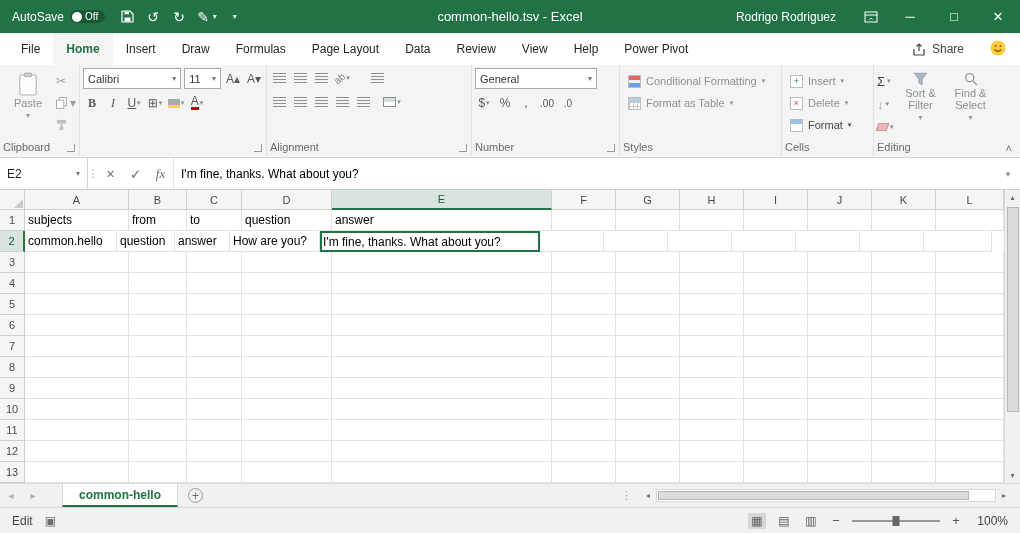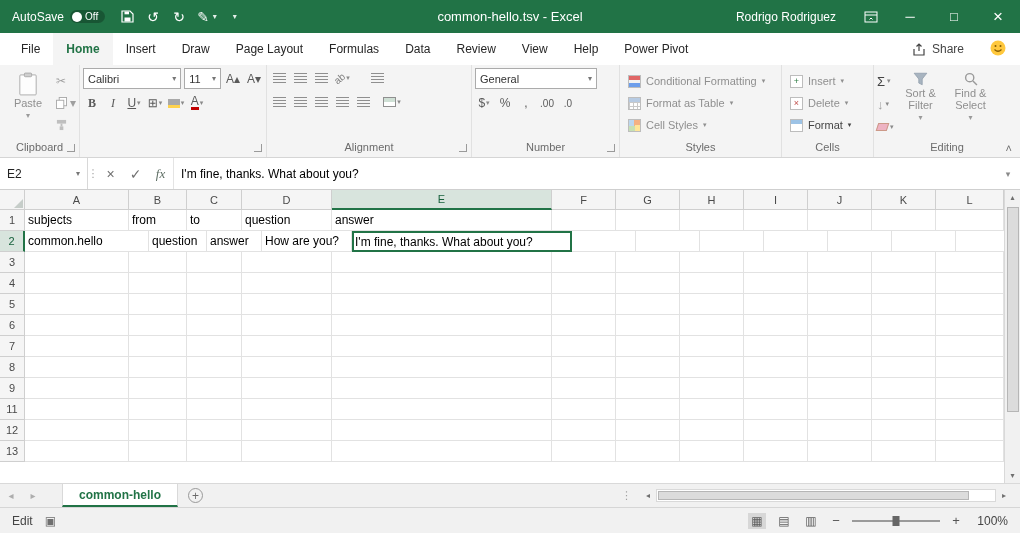--- a/index.html
+++ b/index.html
@@ -27,21 +27,21 @@
 .mtab{padding:0 13px;display:flex;align-items:center;font-size:12px;color:#262626;height:100%;}
 .mtab.active{color:#217346;background:#f4f4f4;font-weight:bold;}
 .menu-right{margin-left:auto;display:flex;align-items:center;gap:26px;padding-right:14px;}
 .tellme{display:flex;align-items:center;gap:7px;color:#444;}
 .share{display:flex;align-items:center;gap:6px;color:#444;}
 
 
 .ribbon{height:93px;background:#f4f4f4;border-bottom:1px solid #d5d5d5;display:flex;position:relative;}
 .rgroup{position:relative;border-right:1px solid #e1e1e1;display:flex;flex-direction:column;padding:3px 3px 0;}
 .gbody{flex:1;display:flex;align-items:flex-start;}
-.glabel{height:17px;font-size:11px;color:#6b6b6b;text-align:center;line-height:15px;}
+.glabel{height:17px;font-size:11px;color:#6b6b6b;text-align:left;line-height:15px;}
 .launcher{position:absolute;right:4px;bottom:5px;width:8px;height:8px;border-right:1px solid #9a9a9a;border-bottom:1px solid #9a9a9a;}
 .bigbtn{width:50px;display:flex;flex-direction:column;align-items:center;gap:1px;font-size:11px;color:#8f8f8f;padding-top:4px;text-align:center;line-height:12px;}
 .bigbtn .dd{font-size:8px;color:#9a9a9a;}
 .minicol{display:flex;flex-direction:column;gap:4px;padding:4px 0 0 3px;}
 .mini{height:18px;display:flex;align-items:center;gap:3px;font-size:12px;color:#9f9f9f;}
 .frow{display:flex;align-items:center;gap:3px;margin-bottom:4px;}
 .combo{background:#fff;border:1px solid #ababab;height:21px;display:flex;align-items:center;justify-content:space-between;padding:0 4px;font-size:11px;color:#333;}
 .combo .dd{color:#777;font-size:8px;}
 .fbtn{min-width:18px;height:20px;display:flex;align-items:center;justify-content:center;font-size:12px;color:#5a5a5a;gap:1px;}
 .fbtn .dd{font-size:7px;color:#8a8a8a;}
@@ -170,22 +170,22 @@
       </span>
   </div>
 </div>
 
 <div class="menubar">
   <div class="mtabs" id="menu-tabs">
       <div class="mtab">File</div>
       <div class="mtab active">Home</div>
       <div class="mtab">Insert</div>
       <div class="mtab">Draw</div>
+      <div class="mtab">Formulas</div>
       <div class="mtab">Page Layout</div>
-      <div class="mtab">Formulas</div>
       <div class="mtab">Data</div>
       <div class="mtab">Review</div>
       <div class="mtab">View</div>
       <div class="mtab">Help</div>
       <div class="mtab">Power Pivot</div>
     </div>
   <div class="menu-right">
     <div class="share">
       <svg width="14" height="13" viewBox="0 0 14 13">
           <path d="M2 6 V12 H12 V6" fill="none" stroke="#444" stroke-width="1.2"></path>
@@ -366,25 +366,20 @@
   <div class="rgroup" style="width:162px">
     <div class="gbody" style="flex-direction:column;align-items:stretch;padding-top:2px;">
       <div class="stylerow">
         <span class="sicon cf"></span>
         <span>Conditional Formatting</span>
         <span class="dd" style="font-size:7px">▾</span>
       </div>
       <div class="stylerow">
         <span class="sicon ft"></span>
         <span>Format as Table</span>
-        <span class="dd" style="font-size:7px">▾</span>
-      </div>
-      <div class="stylerow">
-        <span class="sicon cs"></span>
-        <span>Cell Styles</span>
         <span class="dd" style="font-size:7px">▾</span>
       </div>
     </div>
     <div class="glabel">Styles</div>
   </div>
 
   <div class="rgroup" style="width:92px">
     <div class="gbody" style="flex-direction:column;align-items:stretch;padding-top:2px;">
       <div class="cellrow">
         <span class="cicon ins">+</span>
@@ -489,21 +484,21 @@
         <div class="cell" style="width: 64px;"></div>
         <div class="cell" style="width: 64px;"></div>
         <div class="cell" style="width: 64px;"></div>
         <div class="cell" style="width: 64px;"></div>
         <div class="cell" style="width: 64px;"></div>
         <div class="cell" style="width: 64px;"></div>
         <div class="cell" style="width: 68px;"></div>
       </div>
       <div class="gridrow">
         <div class="rowhdr sel">2</div>
-        <div class="cell" style="width: 124px;">common.hello</div>
+        <div class="cell" style="width: 92px;">common.hello</div>
         <div class="cell" style="width: 58px;">question</div>
         <div class="cell" style="width: 55px;">answer</div>
         <div class="cell" style="width: 90px;">How are you?</div>
         <div class="cell active" style="width: 220px;">I'm fine, thanks. What about you?</div>
         <div class="cell" style="width: 64px;"></div>
         <div class="cell" style="width: 64px;"></div>
         <div class="cell" style="width: 64px;"></div>
         <div class="cell" style="width: 64px;"></div>
         <div class="cell" style="width: 64px;"></div>
         <div class="cell" style="width: 64px;"></div>
@@ -594,20 +589,35 @@
         <div class="cell" style="width: 64px;"></div>
         <div class="cell" style="width: 64px;"></div>
         <div class="cell" style="width: 64px;"></div>
         <div class="cell" style="width: 64px;"></div>
         <div class="cell" style="width: 64px;"></div>
         <div class="cell" style="width: 64px;"></div>
         <div class="cell" style="width: 68px;"></div>
       </div>
       <div class="gridrow">
         <div class="rowhdr">9</div>
+        <div class="cell" style="width: 104px;"></div>
+        <div class="cell" style="width: 58px;"></div>
+        <div class="cell" style="width: 55px;"></div>
+        <div class="cell" style="width: 90px;"></div>
+        <div class="cell" style="width: 220px;"></div>
+        <div class="cell" style="width: 64px;"></div>
+        <div class="cell" style="width: 64px;"></div>
+        <div class="cell" style="width: 64px;"></div>
+        <div class="cell" style="width: 64px;"></div>
+        <div class="cell" style="width: 64px;"></div>
+        <div class="cell" style="width: 64px;"></div>
+        <div class="cell" style="width: 68px;"></div>
+      </div>
+      <div class="gridrow">
+        <div class="rowhdr">10</div>
         <div class="cell" style="width: 104px;"></div>
         <div class="cell" style="width: 58px;"></div>
         <div class="cell" style="width: 55px;"></div>
         <div class="cell" style="width: 90px;"></div>
         <div class="cell" style="width: 220px;"></div>
         <div class="cell" style="width: 64px;"></div>
         <div class="cell" style="width: 64px;"></div>
         <div class="cell" style="width: 64px;"></div>
         <div class="cell" style="width: 64px;"></div>
         <div class="cell" style="width: 64px;"></div>

